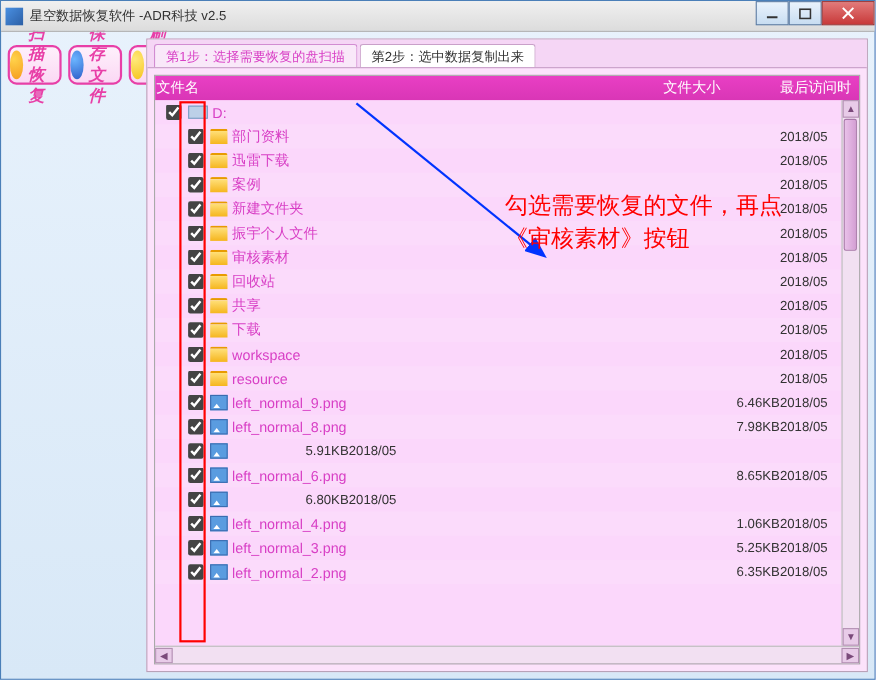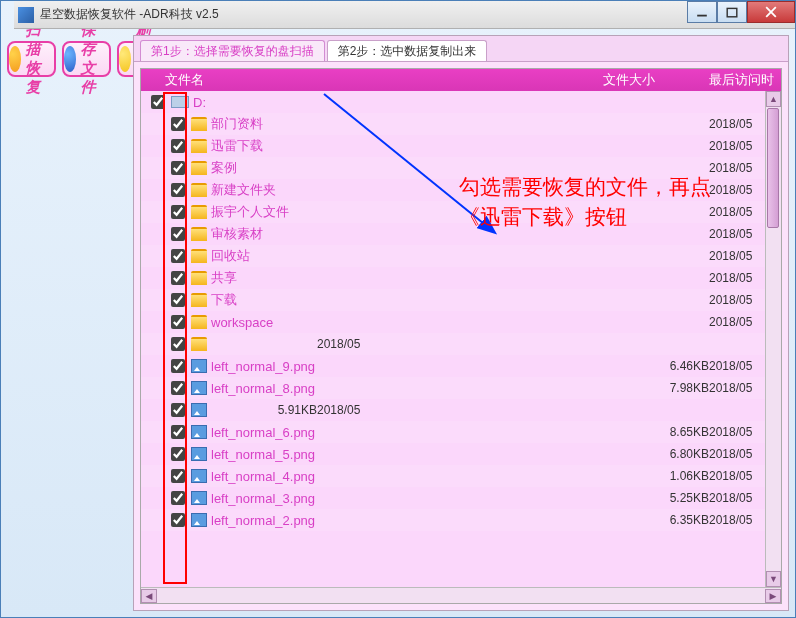--- a/index.html
+++ b/index.html
@@ -1,20 +1,20 @@
 <!DOCTYPE html>
 <html><head>
 <meta charset="utf-8">
 <style>
 * { box-sizing: border-box; margin: 0; padding: 0; }
 body { font-family: "Microsoft YaHei", SimSun, sans-serif; background: #eef7ff; width: 796px; height: 618px; overflow: hidden; }
 
 .window { width: 796px; height: 618px; border: 1px solid #4a7fb8; background: linear-gradient(to bottom, #e8f2fc 0%, #d8e8f7 100%); position: relative; }
 
-.titlebar { height: 28px; background: linear-gradient(to bottom, #f0f0f0, #dcdcdc); border-bottom: 1px solid #b0b0b0; display: flex; align-items: center; padding: 0 4px; position: relative; margin-left: 13px; }
+.titlebar { height: 28px; background: linear-gradient(to bottom, #f0f0f0, #dcdcdc); border-bottom: 1px solid #b0b0b0; display: flex; align-items: center; padding: 0 4px; position: relative; }
 .titlebar .app-icon { width: 16px; height: 16px; background: linear-gradient(135deg,#4a90e2,#2c5fa5); margin-right: 6px; display:inline-block; }
 .titlebar .title { font-size: 12px; color: #333; flex: 1; }
 .titlebar .ctrl-group { display: flex; position: absolute; right: 0; top: 0; height: 22px; }
 .titlebar .ctrl { width: 30px; height: 22px; display:flex; align-items:center; justify-content:center; font-size:12px; border:1px solid #5a7ca6; background: linear-gradient(#eaf3fc,#c8ddf2); }
 .titlebar .ctrl.close { width: 48px; background: linear-gradient(#e27a7a,#c83a3a); color:#fff; border-color:#9b2d2d; }
 .titlebar .ctrl svg { width:12px; height:12px; }
 
 .content { display: flex; padding: 6px; gap: 6px; height: calc(100% - 28px); }
 
 .sidebar { width: 120px; display: flex; flex-direction: row; gap: 6px; padding-top: 6px; }
@@ -27,21 +27,21 @@
 
 .main { flex: 1; background: #fce2fb; border: 1px solid #b8a2b8; position: relative; display: flex; flex-direction: column; }
 
 .tabs { display: flex; height: 26px; background: #f5d6f5; border-bottom: 1px solid #c9a0c9; padding-left: 6px; padding-top: 4px; gap: 2px; }
 .tab { padding: 2px 10px; font-size: 12px; border: 1px solid #d28cd2; border-bottom: none; background: #f9e8f9; color: #d83fc5; border-radius: 3px 3px 0 0; display:flex; align-items:center; }
 .tab.active { background: #fff; color: #333; border-color:#c9a0c9; }
 
 .list-wrap { flex: 1; margin: 6px; border: 1px solid #a9a9a9; background: #fbd7fb; display:flex; flex-direction:column; position: relative; overflow: hidden; }
 
 .cols { display: flex; background: linear-gradient(#e93fc4,#d936b6); color: #fff; font-size: 13px; height: 22px; align-items:center; }
-.col-name { flex: 1; padding-left: 24px; }
+.col-name { flex: 1; padding-left: 1px; }
 .col-size { width: 106px; }
 .col-time { width: 72px; }
 
 .rows { flex:1; overflow: hidden; position:relative; }
 .row { display: flex; align-items: center; height: 22px; font-size: 13px; color: #d83fc5; padding-left: 30px; }
 .row.root { padding-left: 10px; font-weight: normal; }
 .row .cb { width:14px; height:14px; accent-color: #444; margin-right: 6px; flex-shrink:0; }
 .row .ficon { width: 16px; height: 14px; margin-right: 4px; display:inline-block; flex-shrink:0; }
 .ficon.root { background: #bcd0e8; border:1px solid #7a9ac4; width:18px; height:12px; }
 .ficon.folder { background: linear-gradient(#ffe07a,#f5b51d); border-radius:2px 2px 0 0; border-top:2px solid #e89b00; }
@@ -201,20 +201,21 @@
             <div class="row">
               <input type="checkbox" class="cb" checked="" style="">
               <span class="ficon folder"></span>
               <span class="fname">workspace</span>
               <span class="fsize"></span>
               <span class="ftime">2018/05</span>
             </div>
             <div class="row">
               <input type="checkbox" class="cb" checked="" style="">
               <span class="ficon folder"></span>
+              <span class="fname">resource</span>
               <span class="fsize"></span>
               <span class="ftime">2018/05</span>
             </div>
             <div class="row">
               <input type="checkbox" class="cb" checked="" style="">
               <span class="ficon png"></span>
               <span class="fname">left_normal_9.png</span>
               <span class="fsize">6.46KB</span>
               <span class="ftime">2018/05</span>
             </div>
@@ -234,21 +235,20 @@
             <div class="row">
               <input type="checkbox" class="cb" checked="" style="">
               <span class="ficon png"></span>
               <span class="fname">left_normal_6.png</span>
               <span class="fsize">8.65KB</span>
               <span class="ftime">2018/05</span>
             </div>
             <div class="row">
               <input type="checkbox" class="cb" checked="" style="">
               <span class="ficon png"></span>
-              <span class="fname">left_normal_5.png</span>
               <span class="fsize">6.80KB</span>
               <span class="ftime">2018/05</span>
             </div>
             <div class="row">
               <input type="checkbox" class="cb" checked="" style="">
               <span class="ficon png"></span>
               <span class="fname">left_normal_4.png</span>
               <span class="fsize">1.06KB</span>
               <span class="ftime">2018/05</span>
             </div>
@@ -288,18 +288,18 @@
         <defs>
             <marker id="ah" markerWidth="10" markerHeight="8" refX="2" refY="4" orient="auto">
               <polygon points="10 0, 0 4, 10 8" fill="#0033ff"></polygon>
             </marker>
           </defs>
         <line x1="180" y1="148" x2="10" y2="10" stroke="#0033ff" stroke-width="2" marker-start="url(#ah)"></line>
       </svg>
 
       <div class="annotation">
         <div>勾选需要恢复的文件，再点</div>
-        <div>《迅雷下载》按钮</div>
+        <div>《审核素材》按钮</div>
       </div>
 
     </div>
   </div>
 </div>
 
 </body></html>

